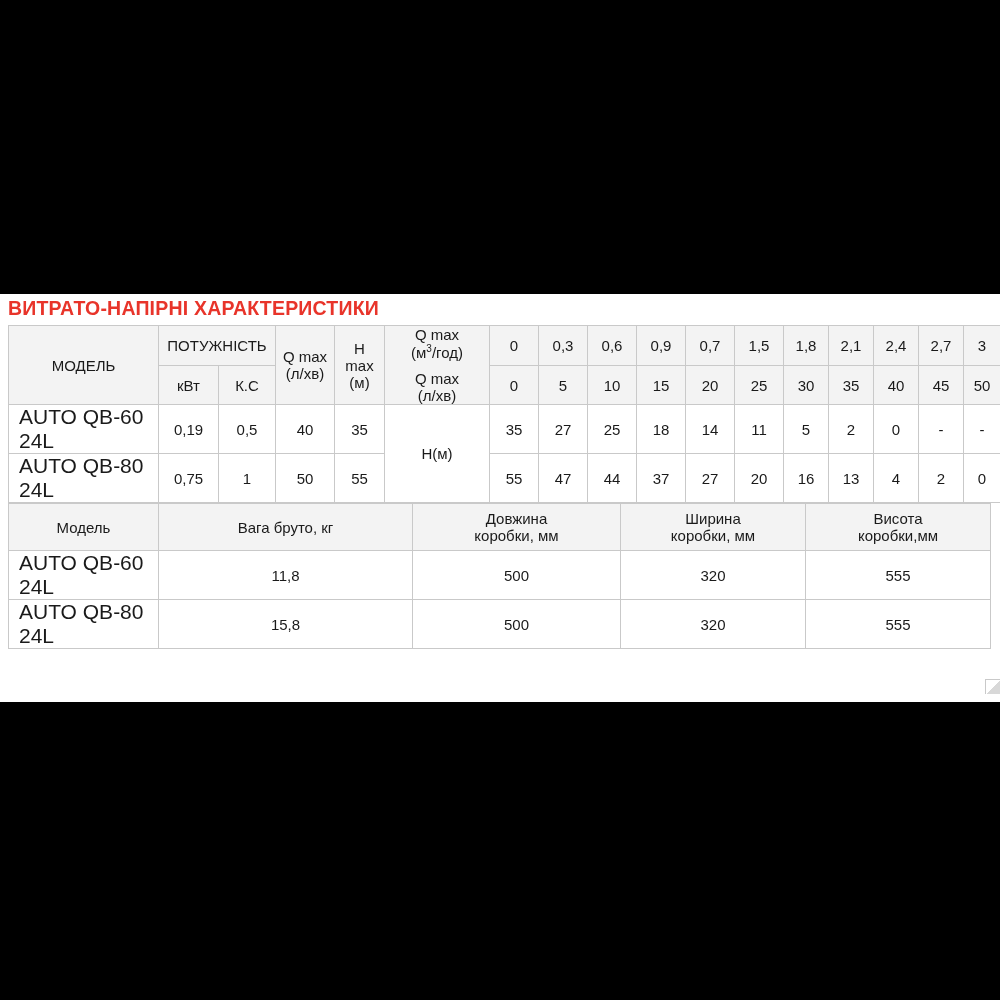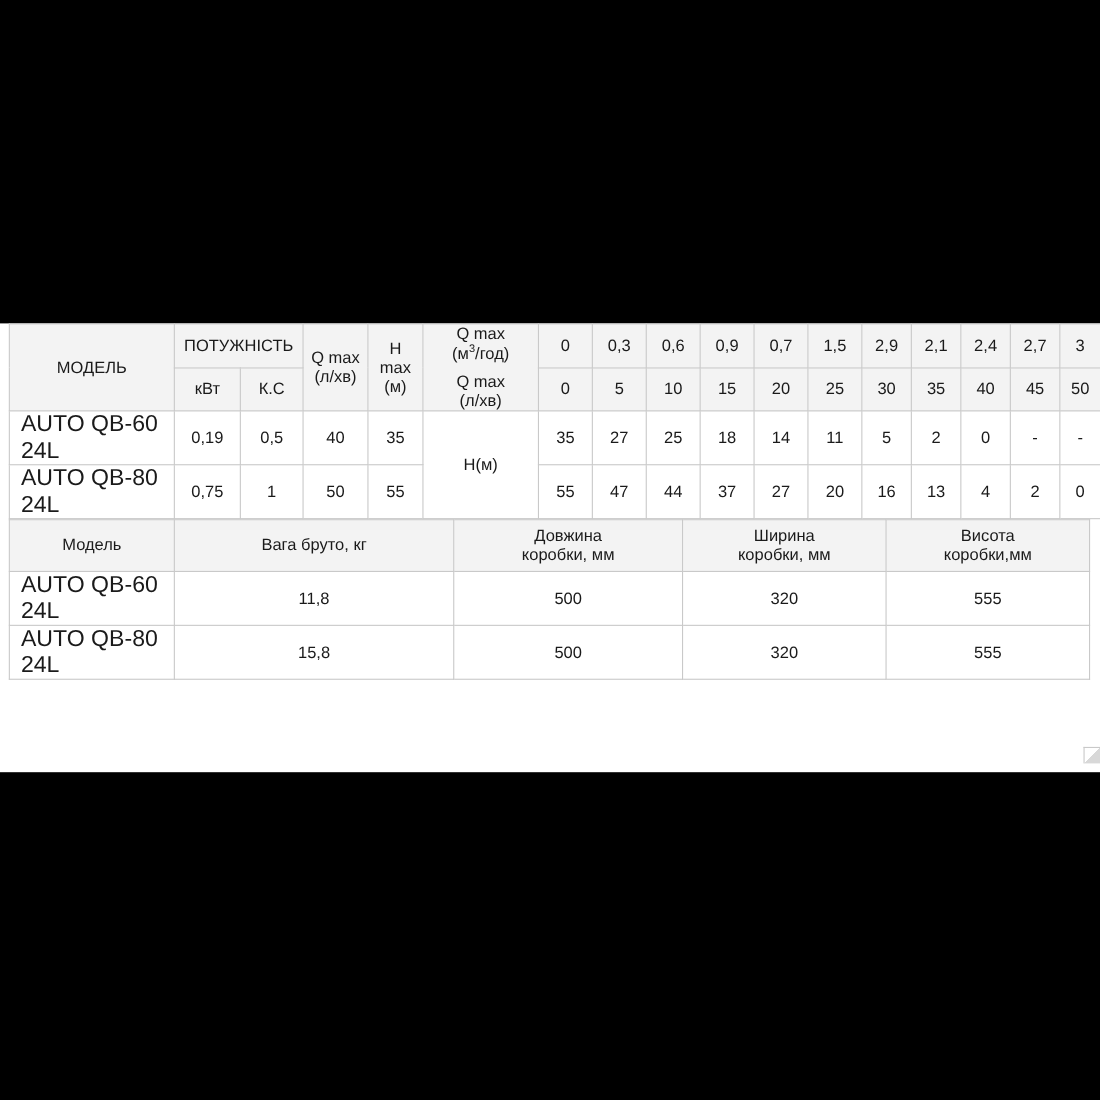--- a/index.html
+++ b/index.html
@@ -74,20 +74,21 @@
     background: linear-gradient(135deg, #ffffff 50%, #d8d8d8 50%);
     border-left: 1px solid #c9c9c9;
     border-top: 1px solid #c9c9c9;
   }
 </style>
 </head>
 <body>
 
 <div class="sheet">
 
+  <div class="section-title">ВИТРАТО-НАПІРНІ ХАРАКТЕРИСТИКИ</div>
 
   <table class="t1">
     <colgroup>
       <col style="width:150px">
       <col style="width:60px">
       <col style="width:57px">
       <col style="width:59px">
       <col style="width:50px">
       <col style="width:105px">
       <col style="width:49px">
@@ -125,21 +126,21 @@
             <div>Q max</div>
             <div>(л/хв)</div>
           </div>
         </td>
         <td class="hdr">0</td>
         <td class="hdr">0,3</td>
         <td class="hdr">0,6</td>
         <td class="hdr">0,9</td>
         <td class="hdr">0,7</td>
         <td class="hdr">1,5</td>
-        <td class="hdr">2,9</td>
+        <td class="hdr">1,8</td>
         <td class="hdr">2,1</td>
         <td class="hdr">2,4</td>
         <td class="hdr">2,7</td>
         <td class="hdr">3</td>
       </tr>
       <tr class="row-h">
         <td class="hdr">кВт</td>
         <td class="hdr">К.С</td>
         <td class="hdr">0</td>
         <td class="hdr">5</td>

